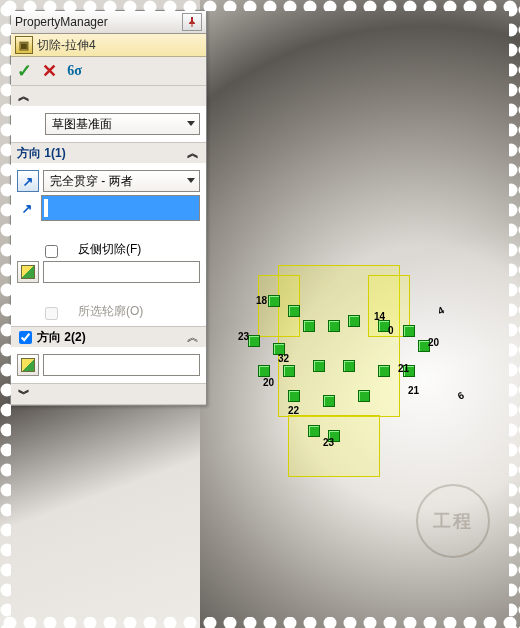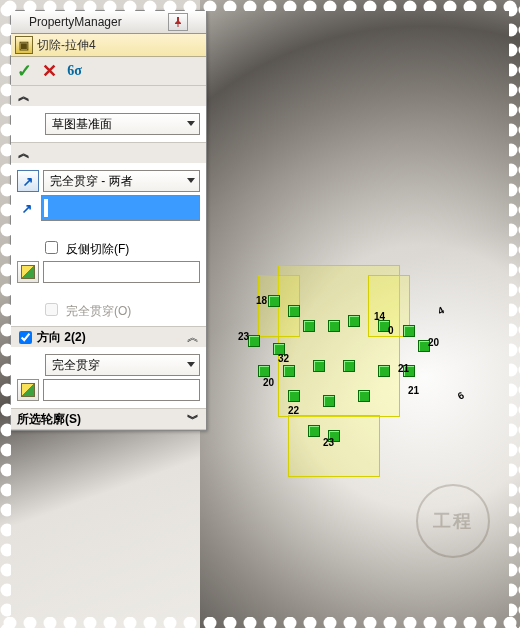--- a/index.html
+++ b/index.html
@@ -1,19 +1,19 @@
 <!DOCTYPE html>
 <html><head>
 <meta charset="utf-8">
 <style>
 html,body{margin:0;padding:0;font-family:"Microsoft YaHei",Tahoma,sans-serif;font-size:12px;background:#fff}
 .canvas{position:relative;width:520px;height:628px;overflow:hidden;background:linear-gradient(160deg,#dcd9d4 0%,#cfcac4 20%,#b7b2aa 35%,#5a5550 50%,#e5e2dd 65%,#f2f0ec 100%)}
 .viewport-shade{position:absolute;left:200px;top:0;right:0;bottom:0;background:radial-gradient(circle at 70% 60%,#fff 0%,#e8e5e0 30%,#8a857e 60%,#4d4945 80%,#b0aca5 100%);opacity:.9}
 .panel{position:absolute;left:10px;top:10px;width:195px;background:#ece9e4;border:1px solid #888;box-shadow:1px 1px 3px rgba(0,0,0,.25)}
-.pm-header{height:22px;background:linear-gradient(#fefefe,#e2dfda);border-bottom:1px solid #9a968f;display:flex;align-items:center;padding:0 18px;gap:4px}
+.pm-header{height:22px;background:linear-gradient(#fefefe,#e2dfda);border-bottom:1px solid #9a968f;display:flex;align-items:center;padding:0 4px;gap:4px}
 .pm-title{flex:1;font-size:12px;color:#222}
 .pm-pin{width:18px;height:16px;border:1px solid #999;background:linear-gradient(#fdfdfd,#e0e0e0);display:flex;align-items:center;justify-content:center}
 .pm-pin svg{width:12px;height:12px}
 .feature-header{height:22px;background:linear-gradient(#fdf2cf,#f6e7aa);border-bottom:1px solid #b6ad8f;display:flex;align-items:center;padding:0 4px;gap:4px}
 .feat-icon{width:16px;height:16px;border:1px solid #7a6a2a;background:linear-gradient(#fff3c4,#e0c24a);display:flex;align-items:center;justify-content:center;color:#5a4a10;font-size:11px;font-weight:bold}
 .feat-title{font-weight:normal;color:#333}
 .action-row{height:28px;display:flex;align-items:center;gap:10px;padding:0 6px;border-bottom:1px solid #c9c5bf}
 .ok-icon{color:#2a9a2a;font-size:18px;font-weight:bold}
 .cancel-icon{color:#c11b1b;font-size:18px;font-weight:bold}
 .preview-icon{color:#0369a1;font-size:14px;font-weight:bold;font-family:Georgia,serif}
@@ -24,21 +24,21 @@
 .chevrons{width:14px;height:14px;display:flex;align-items:center;justify-content:center;color:#333}
 .sec-body{background:#fff;padding:4px 6px}
 .field-row{display:flex;align-items:center;gap:4px;margin:3px 0}
 .dropdown{flex:1;height:20px;border:1px solid #8a8681;background:linear-gradient(#fff,#f3f1ed);display:flex;align-items:center;padding:0 18px 0 6px;position:relative}
 .dropdown::after{content:"";position:absolute;right:4px;top:7px;border-left:4px solid transparent;border-right:4px solid transparent;border-top:5px solid #333}
 .sq-btn{width:20px;height:20px;border:1px solid #94908a;background:linear-gradient(#fff,#eae7e2);display:flex;align-items:center;justify-content:center}
 .sq-btn.active{border-color:#4a7ab0;background:linear-gradient(#fff,#d6e4f3)}
 .dir-arrow{color:#0c5bc3;font-size:13px;font-weight:bold}
 .sel-list{flex:1;height:24px;border:1px solid #8a8681;background:#3b9bff;display:flex;align-items:center}
 .sel-bar{width:4px;height:18px;background:#fff;margin-left:2px}
-.chk-row{display:flex;align-items:flex-start;gap:8px;margin:20px 0 2px 28px}
+.chk-row{display:flex;align-items:flex-end;gap:20px;margin:20px 0 2px 28px}
 .chk-row input{margin:0}
 .chk-row.disabled{color:#9a968f}
 .body-icon{width:20px;height:20px;border:1px solid #94908a;background:linear-gradient(#fff,#eae7e2);display:flex;align-items:center;justify-content:center}
 .body-icon .cube{width:12px;height:12px;background:linear-gradient(135deg,#f9e15a 50%,#3ea23e 50%);border:1px solid #6c6c3c}
 .body-list{flex:1;height:20px;border:1px solid #8a8681;background:#fff}
 .small-chk{width:16px;height:16px;display:flex;align-items:center;justify-content:center}
 .small-chk input{margin:0}
 .sketch-overlay{position:absolute;left:228px;top:265px;width:260px;height:220px;pointer-events:none}
 .extr{position:absolute;border:1px solid #d4cf00;background:rgba(255,255,0,.18)}
 .dim{position:absolute;font-size:10px;font-weight:bold;color:#000}
@@ -128,20 +128,21 @@
           <span style="width:24px"></span>
           <div class="dropdown">
             <span>草图基准面</span>
           </div>
         </div>
       </div>
     </div>
 
     <div class="section">
       <div class="sec-head blue">
+        <span class="sec-title">方向 1(1)</span>
         <span class="chevrons">︽</span>
       </div>
       <div class="sec-body">
         <div class="field-row">
           <div class="sq-btn active">
               <span class="dir-arrow">↗</span>
             </div>
           <div class="dropdown">
             <span>完全贯穿 - 两者</span>
           </div>
@@ -159,52 +160,45 @@
           <span>反侧切除(F)</span>
         </div>
         <div class="field-row">
           <div class="body-icon">
               <div class="cube"></div>
             </div>
           <div class="body-list"></div>
         </div>
         <div class="chk-row disabled">
           <input type="checkbox" disabled="" style="">
-          <span>完全贯穿(O)</span>
+          <span>所选轮廓(O)</span>
         </div>
       </div>
     </div>
 
     <div class="section">
       <div class="sec-head">
         <span class="small-chk">
             <input type="checkbox" checked="" style="">
           </span>
         <span class="sec-title" style="font-weight:bold">方向 2(2)</span>
         <span class="chevrons">︽</span>
       </div>
       <div class="sec-body">
         <div class="field-row">
-          <span style="width:24px"></span>
-          <div class="dropdown">
-            <span>完全贯穿</span>
-          </div>
-        </div>
-        <div class="field-row">
           <div class="body-icon">
               <div class="cube"></div>
             </div>
           <div class="body-list"></div>
         </div>
       </div>
     </div>
 
     <div class="section">
       <div class="sec-head" style="font-weight:bold">
-        <span class="sec-title">所选轮廓(S)</span>
         <span class="chevrons">︾</span>
       </div>
     </div>
   </div>
 
   <div class="stamp-border">
     <svg viewBox="0 0 520 628" preserveAspectRatio="none">
       <defs>
         <pattern id="sc-h" width="20" height="14" patternUnits="userSpaceOnUse">
           <circle cx="10" cy="7" r="6.5" fill="#fff"></circle>

